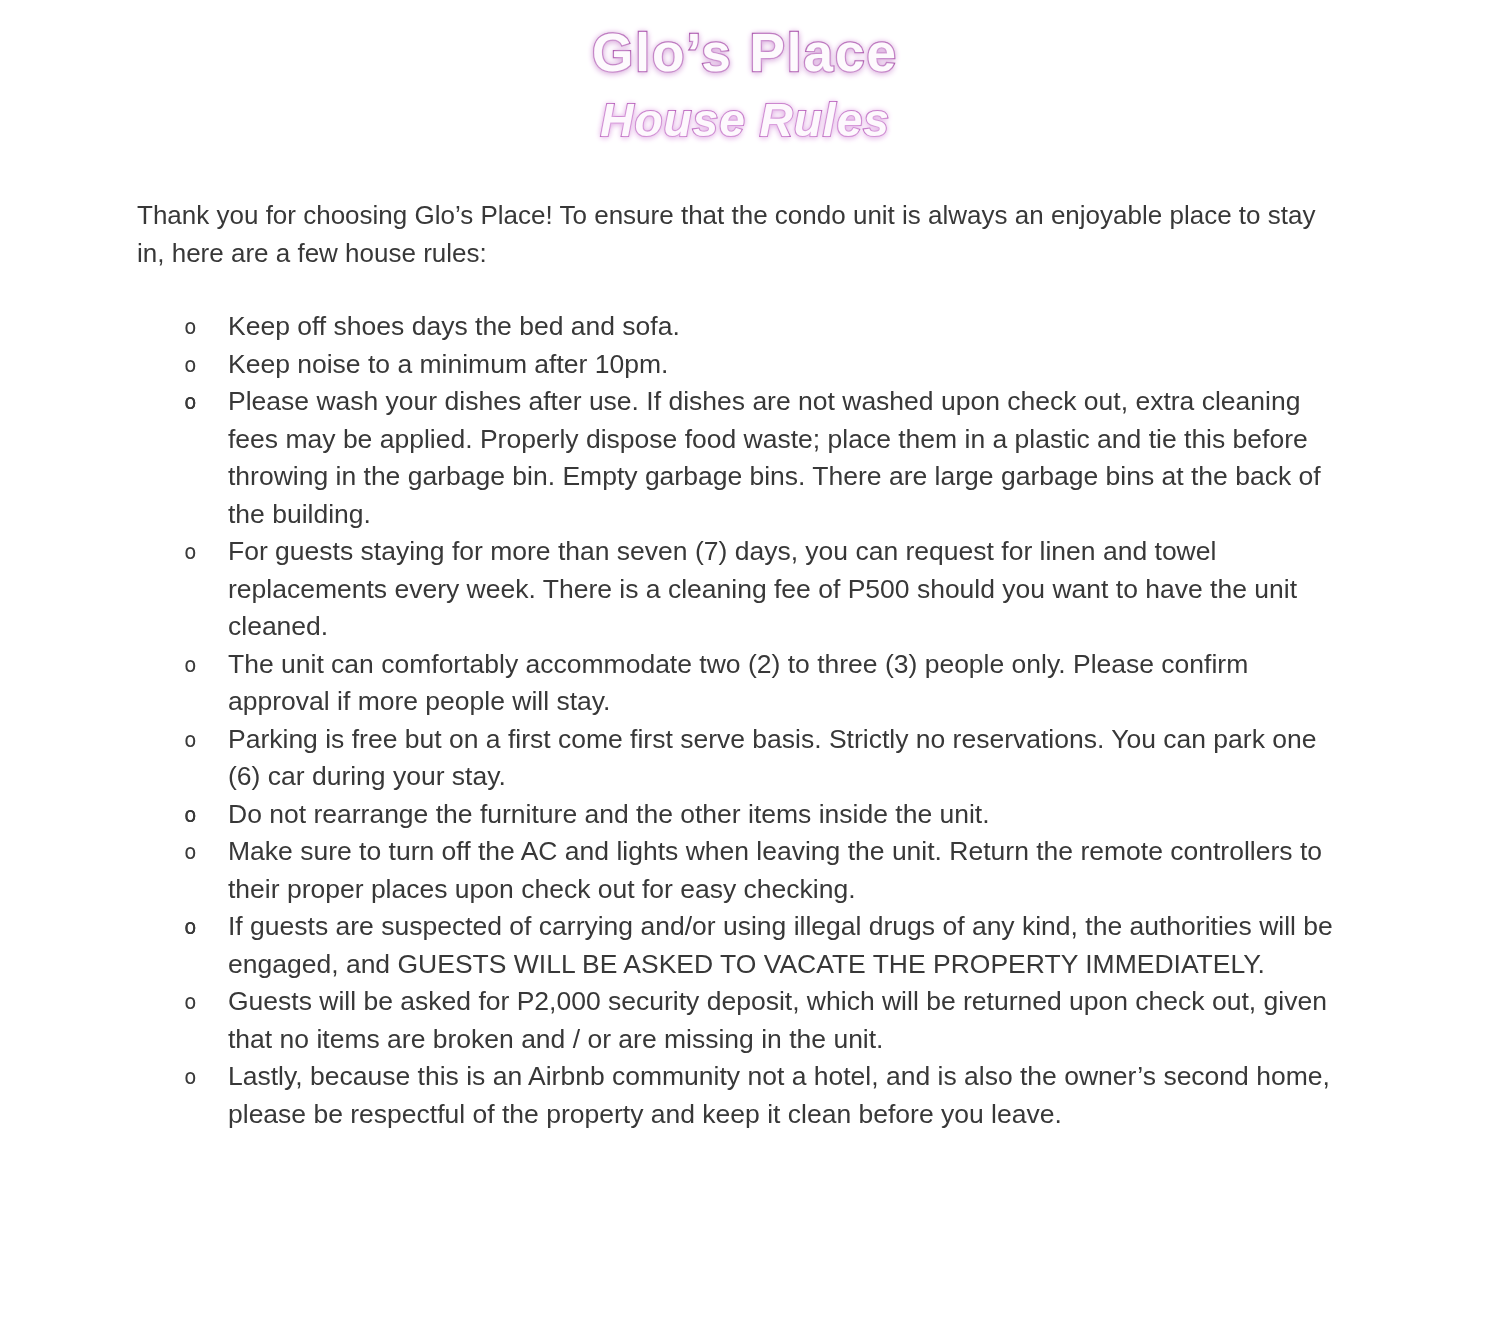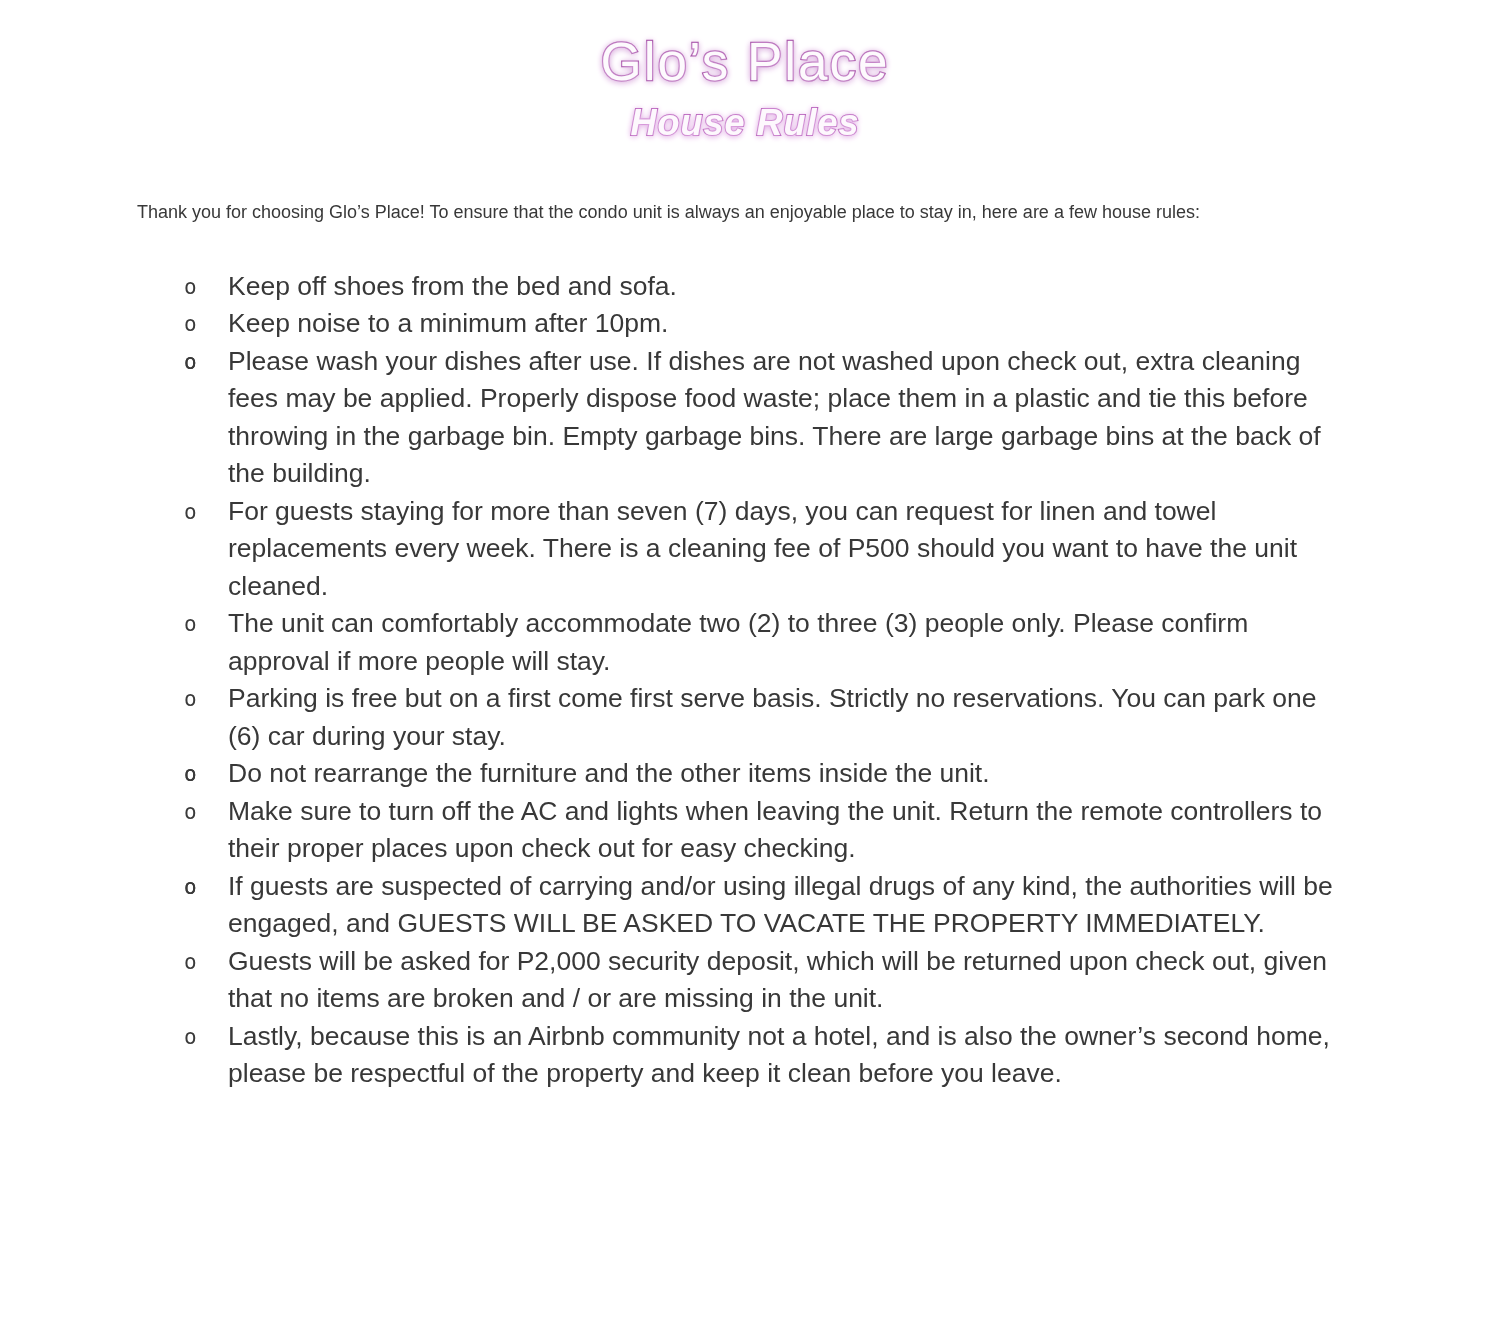--- a/index.html
+++ b/index.html
@@ -15,46 +15,46 @@
     overflow: hidden;
   }
   .page {
     width: 1490px;
     height: 1334px;
     box-sizing: border-box;
     padding-top: 22px;
   }
   
   .doc-title {
-    margin: 9px;
+    margin: 0;
     text-align: center;
     font-size: 53px;
-    font-weight: normal;
+    font-weight: bold;
     letter-spacing: 2px;
     color: #fdfafd;
     -webkit-text-stroke: 2.4px #9b3f9b;
     paint-order: stroke fill;
     text-shadow: 0 0 2px #cf97d3, 0 0 6px #d9a8dc, 0 2px 7px #dcb2e0;
   }
   .doc-subtitle {
     margin: 10px 0 0 0;
     text-align: center;
-    font-size: 36px;
+    font-size: 46px;
     font-weight: bold;
     font-style: italic;
     letter-spacing: 1px;
     color: #fdf8fd;
     -webkit-text-stroke: 2.1px #a846ab;
     paint-order: stroke fill;
     text-shadow: 0 0 2px #d79adb, 0 0 6px #e3b1e6, 0 2px 6px #e7bdea;
   }
   .intro {
     margin: 50px 0 0 137px;
     width: 1200px;
-    font-size: 18px;
+    font-size: 26px;
     line-height: 37.5px;
   }
   .rules {
     list-style: none;
     margin: 36px 0 0 0;
     padding: 0 0 0 228px;
     width: 1112px;
     box-sizing: content-box;
     font-size: 26.5px;
     line-height: 37.5px;
@@ -80,21 +80,21 @@
   }
 </style>
 </head>
 <body>
 
 <div class="page">
   <h1 class="doc-title">Glo’s Place</h1>
   <h2 class="doc-subtitle">House Rules</h2>
   <p class="intro">Thank you for choosing Glo’s Place! To ensure that the condo unit is always an enjoyable place to stay in, here are a few house rules:</p>
   <ul class="rules">
-      <li><span class="bullet">o</span><span>Keep off shoes from the bed and sofa.</span></li>
+      <li><span class="bullet">o</span><span>Keep off shoes days the bed and sofa.</span></li>
       <li><span class="bullet">o</span><span>Keep noise to a minimum after 10pm.</span></li>
       <li><span class="bullet">o</span></li>
       <li><span class="bullet">o</span><span>Please wash your dishes after use. If dishes are not washed upon check out, extra cleaning fees may be applied. Properly dispose food waste; place them in a plastic and tie this before throwing in the garbage bin. Empty garbage bins. There are large garbage bins at the back of the building.</span></li>
       <li><span class="bullet">o</span><span>For guests staying for more than seven (7) days, you can request for linen and towel replacements every week. There is a cleaning fee of P500 should you want to have the unit cleaned.</span></li>
       <li><span class="bullet">o</span><span>The unit can comfortably accommodate two (2) to three (3) people only. Please confirm approval if more people will stay.</span></li>
       <li><span class="bullet">o</span><span>Parking is free but on a first come first serve basis. Strictly no reservations. You can park one (6) car during your stay.</span></li>
       <li><span class="bullet">o</span></li>
       <li><span class="bullet">o</span><span>Do not rearrange the furniture and the other items inside the unit.</span></li>
       <li><span class="bullet">o</span><span>Make sure to turn off the AC and lights when leaving the unit. Return the remote controllers to their proper places upon check out for easy checking.</span></li>
       <li><span class="bullet">o</span></li>

